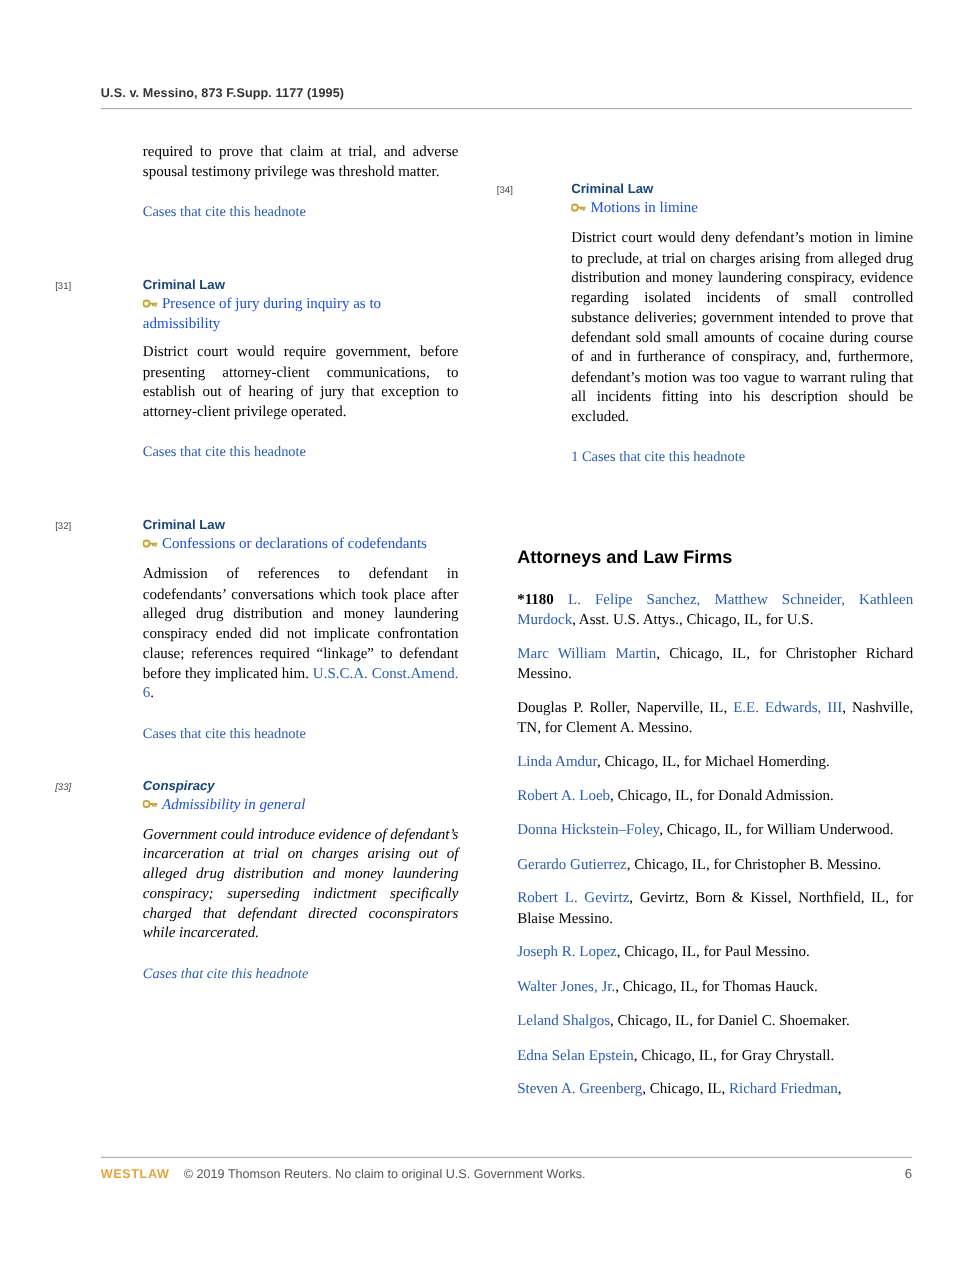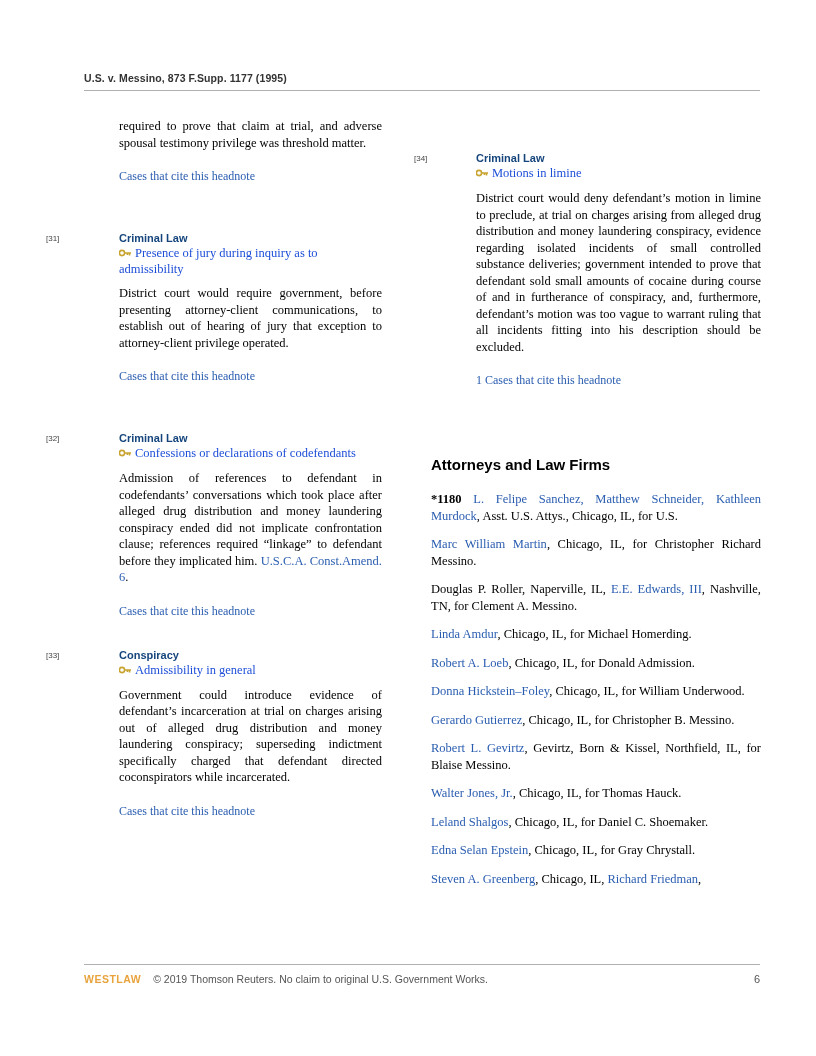--- a/index.html
+++ b/index.html
@@ -201,21 +201,21 @@
           <svg width="13" height="10" viewBox="0 0 13 10">
               <circle cx="3" cy="5" r="2.6" fill="none" stroke="#c8a431" stroke-width="1.6"></circle>
               <path d="M5.4 5 H12 M10.5 5 V7.6 M8.4 5 V7" stroke="#c8a431" stroke-width="1.6" fill="none"></path>
             </svg>
         </span><span>Confessions or declarations of codefendants</span>
       </div>
       <div class="hn-body"><span>Admission of references to defendant in codefendants’ conversations which took place after alleged drug distribution and money laundering conspiracy ended did not implicate confrontation clause; references required “linkage” to defendant before they implicated him. </span><span class="cite-link">U.S.C.A. Const.Amend. 6</span><span>.</span></div>
       <div class="hn-cites">Cases that cite this headnote</div>
     </div>
 
-    <div class="headnote" style="">
+    <div class="headnote" style="font-style:italic;">
       <div class="hn-num">[33]</div>
       <div class="hn-topic">Conspiracy</div>
       <div class="hn-sub">
         <span class="key-icon">
           <svg width="13" height="10" viewBox="0 0 13 10">
               <circle cx="3" cy="5" r="2.6" fill="none" stroke="#c8a431" stroke-width="1.6"></circle>
               <path d="M5.4 5 H12 M10.5 5 V7.6 M8.4 5 V7" stroke="#c8a431" stroke-width="1.6" fill="none"></path>
             </svg>
         </span><span>Admissibility in general</span>
       </div>
@@ -254,20 +254,21 @@
       <div class="atty-p"><span class="blue">Linda Amdur</span><span>, Chicago, IL, for Michael Homerding.</span></div>
 
       <div class="atty-p"><span class="blue">Robert A. Loeb</span><span>, Chicago, IL, for Donald Admission.</span></div>
 
       <div class="atty-p"><span class="blue">Donna Hickstein–Foley</span><span>, Chicago, IL, for William Underwood.</span></div>
 
       <div class="atty-p"><span class="blue">Gerardo Gutierrez</span><span>, Chicago, IL, for Christopher B. Messino.</span></div>
 
       <div class="atty-p"><span class="blue">Robert L. Gevirtz</span><span>, Gevirtz, Born &amp; Kissel, Northfield, IL, for Blaise Messino.</span></div>
 
+      <div class="atty-p"><span class="blue">Joseph R. Lopez</span><span>, Chicago, IL, for Paul Messino.</span></div>
 
       <div class="atty-p"><span class="blue">Walter Jones, Jr.</span><span>, Chicago, IL, for Thomas Hauck.</span></div>
 
       <div class="atty-p"><span class="blue">Leland Shalgos</span><span>, Chicago, IL, for Daniel C. Shoemaker.</span></div>
 
       <div class="atty-p"><span class="blue">Edna Selan Epstein</span><span>, Chicago, IL, for Gray Chrystall.</span></div>
 
       <div class="atty-p"><span class="blue">Steven A. Greenberg</span><span>, Chicago, IL, </span><span class="blue">Richard Friedman</span><span>,</span></div>
     </div>
 

